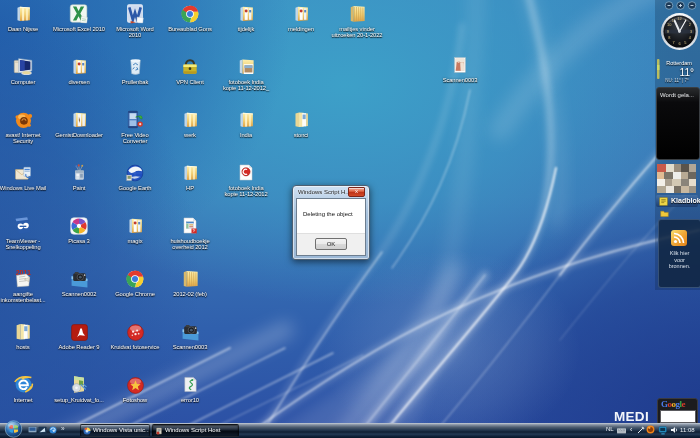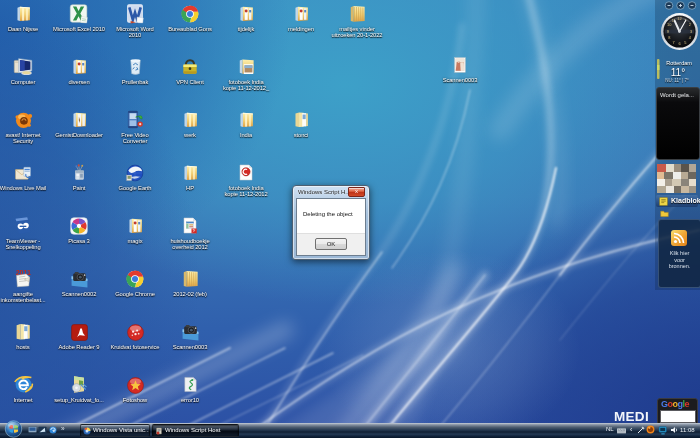--- a/index.html
+++ b/index.html
@@ -697,21 +697,21 @@
   <path d="M20,20 L15,9" stroke="#e8eaec" stroke-width="2" stroke-linecap="round"></path>
   <path d="M20,20 L26.5,8.5" stroke="#f4f6f8" stroke-width="1.2" stroke-linecap="round"></path>
   <circle cx="20" cy="20" r="1.4" fill="#d0d4d8"></circle>
   <path d="M7,13 A15,15 0 0 1 33,13 A18,18 0 0 0 7,13" fill="#fff" opacity=".18"></path>
  </svg>
  <svg style="position:absolute;left:655px;top:59px" width="7" height="20" viewBox="0 0 7 20">
         <rect x="2" y="0" width="2.5" height="20" rx="1" fill="#e8d84a" opacity=".75"></rect>
         <rect x="2" y="6" width="2.5" height="5" fill="#cfe06a" opacity=".8"></rect>
       </svg>
  <div style="position:absolute;left:664px;top:60px;width:30px;text-align:center;color:#fff;font-size:5.5px;text-shadow:0 1px 1px #000;">Rotterdam</div>
- <div style="position:absolute;left:662px;top:67px;width:32px;text-align:center;color:#fff;font-size:10px;text-shadow:0 1px 2px #000;">11°</div>
+ <div style="position:absolute;left:662px;top:67px;width:32px;text-align:right;color:#fff;font-size:10px;text-shadow:0 1px 2px #000;">11°</div>
  <div style="position:absolute;left:658px;top:78px;width:38px;text-align:center;color:#cdd8e2;font-size:4.5px;text-shadow:0 1px 1px #000;">NU: 11° | 7°</div>
  <div style="position:absolute;left:656px;top:87px;width:42px;height:71px;background:linear-gradient(#2a2c2e,#0a0a0c 20%,#000);border-radius:3px;border:1px solid #3a3e42;">
   <div style="position:absolute;left:3px;top:4px;color:#e8eaec;font-size:6px;">Wordt gela...</div>
  </div>
  <svg style="position:absolute;left:657px;top:164px" width="39" height="29" viewBox="0 0 39 29">
   <rect width="39" height="29" fill="#eae6de"></rect>
   <rect x="0" y="0" width="9" height="8" fill="#c85a4a"></rect>
         <rect x="9" y="0" width="8" height="8" fill="#e2dccc"></rect>
         <rect x="17" y="0" width="7" height="8" fill="#9a8e7e"></rect>
         <rect x="24" y="0" width="8" height="8" fill="#5a544c"></rect>
@@ -751,21 +751,21 @@
               <stop offset="1" stop-color="#e08018"></stop>
             </linearGradient>
           </defs>
    <rect width="16" height="16" rx="3" fill="url(#rss)"></rect>
    <circle cx="4.5" cy="11.5" r="1.6" fill="#fff"></circle>
    <path d="M3,7 a6,6 0 0 1 6,6 M3,3.5 a9.5,9.5 0 0 1 9.5,9.5" stroke="#fff" stroke-width="1.7" fill="none"></path>
   </svg>
   <div style="position:absolute;left:0;top:30px;width:41px;text-align:center;color:#d8e0ea;font-size:5.5px;line-height:6.5px;">Klik hier<br>voor<br>bronnen.</div>
  </div>
  <div style="position:absolute;left:614px;top:409px;color:#f2f5fa;font-size:13.5px;font-weight:bold;letter-spacing:.3px;">MEDI</div>
- <div style="position:absolute;left:657px;top:398px;width:39px;height:25px;background:#1c1c1e;border-radius:3px 3px 0 0;border:1px solid #3a3a3e;">
+ <div style="position:absolute;left:657px;top:398px;width:39px;height:25px;background:#1c1c1e;border-radius:3px 3px 0 0;border:1px solid #3a3a3e;font-family:Liberation Serif, serif;">
   <div style="position:absolute;left:3px;top:0px;font-size:9px;font-weight:bold;letter-spacing:-0.5px;"><span style="color:#4a7ae8">G</span><span style="color:#d83a2a">o</span><span style="color:#f0b428">o</span><span style="color:#4a7ae8">g</span><span style="color:#3aa648">l</span><span style="color:#d83a2a">e</span></div>
   <div style="position:absolute;left:2px;top:11px;width:34px;height:11px;background:#fff;border:1px solid #5a5a5e;"></div>
  </div>
 </div>
 <div id="dlg">
  <div id="dlgtitle">Windows Script H...</div>
  <div id="dlgx">x</div>
  <div id="dlgbody">
   <div id="dlgmsg">Deleting the object</div>
   <div id="dlgfoot">

